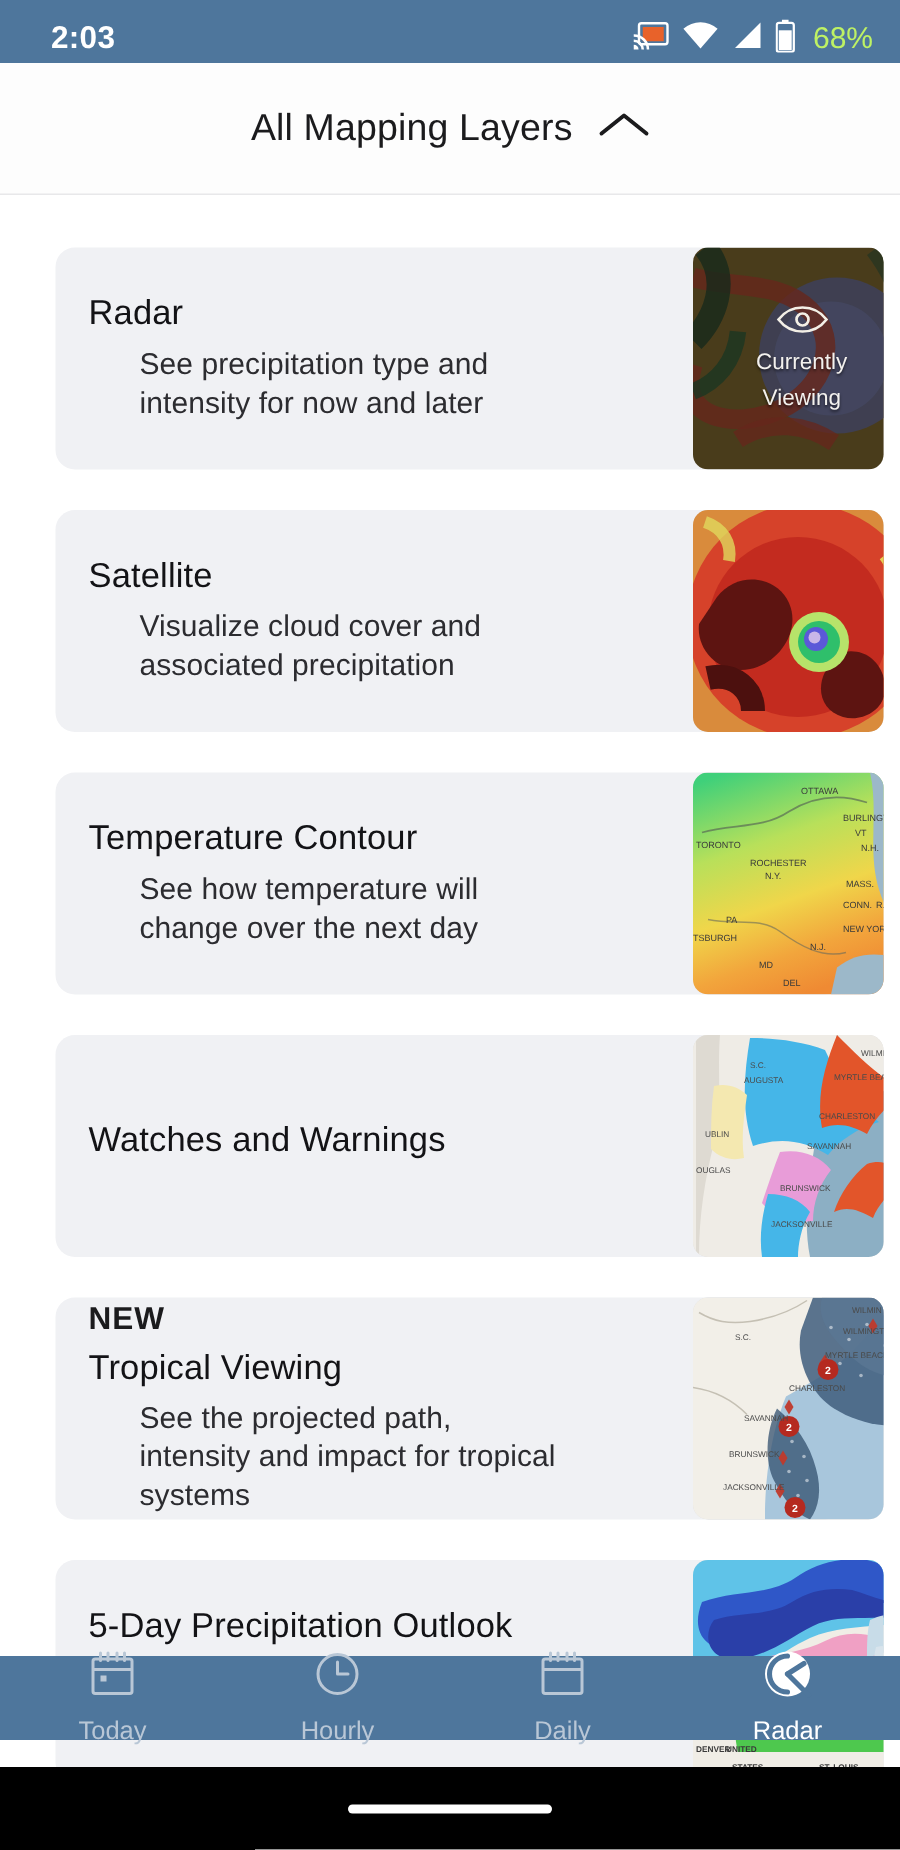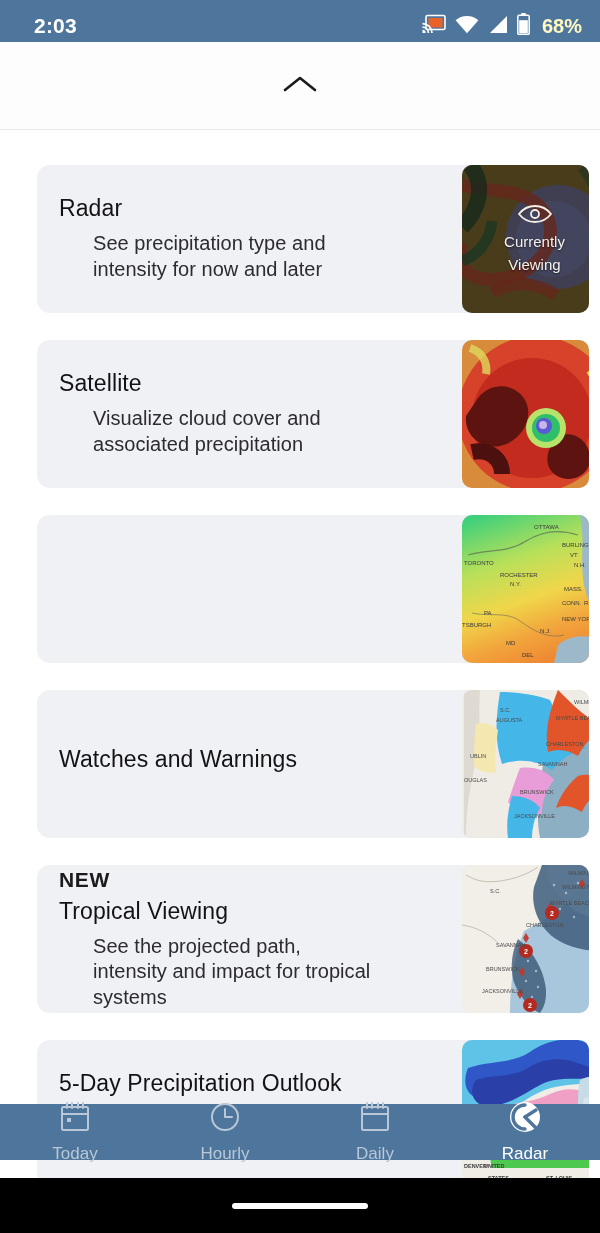--- a/index.html
+++ b/index.html
@@ -12,21 +12,21 @@
   }
   .phone { position:absolute; inset:0; background:#ffffff; overflow:hidden; }
 
   
   .statusbar{
     height:42px; background:#4e769c; display:flex; align-items:center;
     justify-content:space-between; padding:10px 18px 0 34px; position:relative; z-index:40;
   }
   .sb-time{ color:#fff; font-size:21px; font-weight:700; letter-spacing:.2px; }
   .sb-icons{ display:flex; align-items:center; gap:9px; }
-  .sb-pct{ color:#fef9c3; font-size:20px; font-weight:700; margin-left:3px; }
+  .sb-pct{ color:#bef264; font-size:20px; font-weight:400; margin-left:3px; }
 
   
   .header{
     height:88px; background:#fdfdfd; display:flex; align-items:center; justify-content:center;
     gap:17px; border-bottom:1px solid #e8e8ea; position:relative; z-index:30;
   }
   .header-title{ font-size:25px; color:#1b1b1d; letter-spacing:.1px; }
   .chev{ display:block; }
 
   
@@ -111,20 +111,21 @@
           <rect x="4.3" y="0" width="4.4" height="2.4" fill="#ffffff"></rect>
           <rect x="0.8" y="2.2" width="11.4" height="19.4" rx="1.6" fill="none" stroke="#ffffff" stroke-width="1.5"></rect>
           <rect x="2.2" y="7.2" width="8.6" height="13.2" fill="#ffffff"></rect>
         </svg>
       </span>
       <span class="sb-pct">68%</span>
     </div>
   </div>
 
   <div class="header">
+    <span class="header-title">All Mapping Layers</span>
     <span class="chev">
       <svg width="34" height="20" viewBox="0 0 34 20">
         <path d="M2 16 17 4l15 12" fill="none" stroke="#1b1b1d" stroke-width="2.6" stroke-linecap="round" stroke-linejoin="round"></path>
       </svg>
     </span>
   </div>
 
   <div class="layer-list">
 
     <div class="card">
@@ -179,20 +180,24 @@
             <circle cx="81" cy="85" r="4" fill="#c9b6e8"></circle>
             <path d="M128 30c8 10 10 26 6 38" fill="none" stroke="#e8e05a" stroke-width="9" opacity=".9"></path>
             <path d="M8 8c12 4 18 14 16 26" fill="none" stroke="#e0d85c" stroke-width="8" opacity=".8"></path>
             <path d="M140 84c6 6 8 16 6 24" fill="none" stroke="#9ed84f" stroke-width="8" opacity=".85"></path>
           </svg>
         </div>
       </div>
     </div>
 
     <div class="card">
+      <div class="card-text">
+        <div class="card-title">Temperature Contour</div>
+        <div class="card-desc">See how temperature will change over the next day</div>
+      </div>
       <div class="thumb">
         <div class="thumb-inner">
           <svg width="148" height="148" viewBox="0 0 148 148" preserveAspectRatio="none">
             <defs>
               <linearGradient id="tempg" x1="0.15" y1="0" x2="0.5" y2="1">
                 <stop offset="0" stop-color="#3fd07a"></stop>
                 <stop offset="0.33" stop-color="#b8e05a"></stop>
                 <stop offset="0.6" stop-color="#f0d64a"></stop>
                 <stop offset="0.82" stop-color="#f2a53c"></stop>
                 <stop offset="1" stop-color="#ef8a33"></stop>

